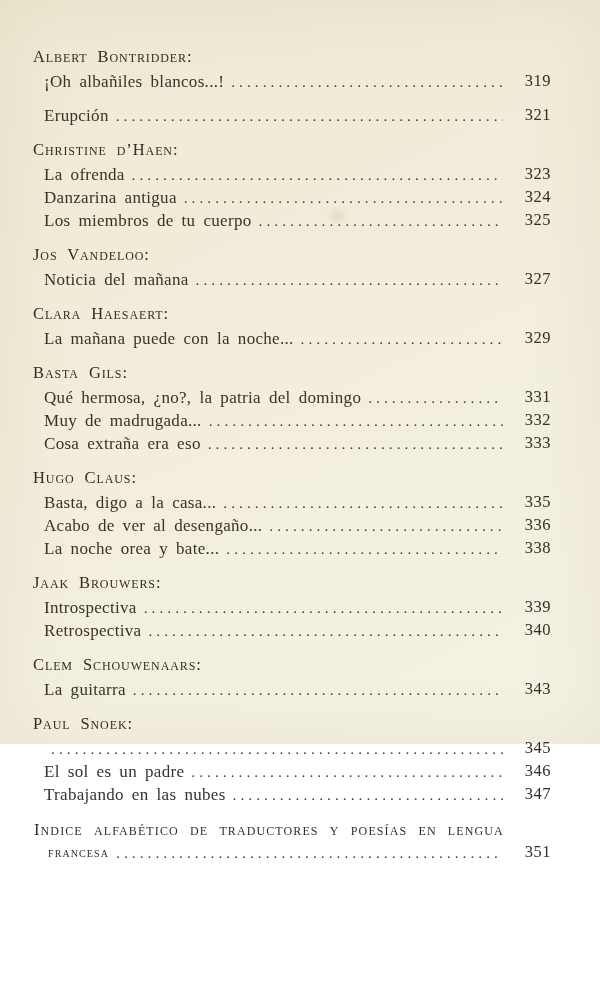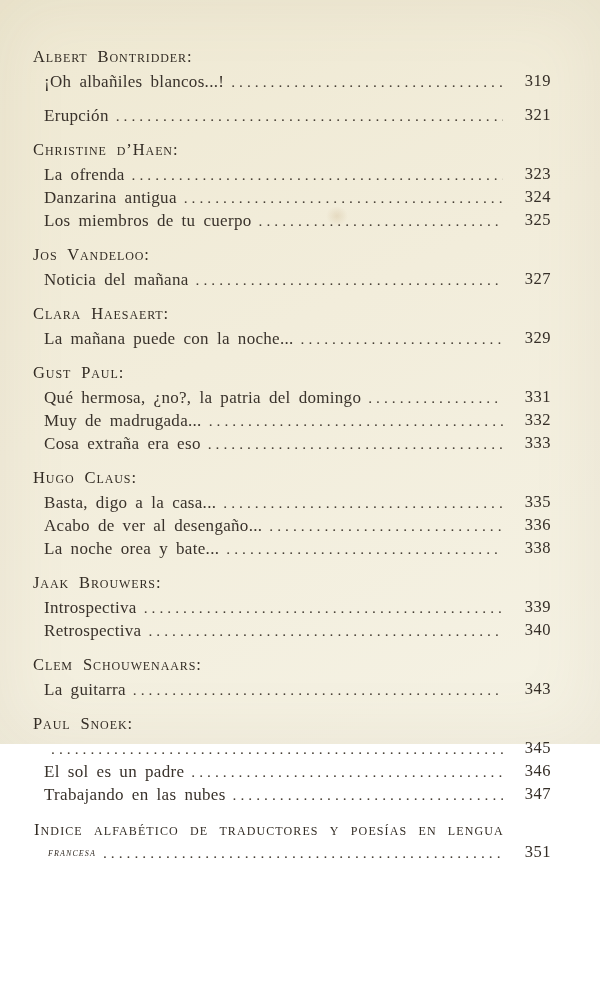--- a/index.html
+++ b/index.html
@@ -78,25 +78,24 @@
     padding-left: 1px;
     font-size: 16.5px;
     font-variant: small-caps;
     letter-spacing: 1.1px;
     word-spacing: 6px;
     line-height: 23px;
     color: #332c24;
   }
   .index-line2 { padding-left: 15px; }
   .index-line2 .title {
-    font-size: 12px;
+    font-size: 14px;
     font-variant: small-caps;
     letter-spacing: 1.1px;
     color: #332c24;
-    font-style: italic;
   }
 </style>
 </head>
 <body>
 
 <div class="page">
   <div class="stain"></div>
 
   <div class="toc" id="toc-root">
 
@@ -143,21 +142,21 @@
       </section>
       <section class="group">
     <h2 class="author">Clara Haesaert:</h2>
   <div class="entry">
     <span class="title">La mañana puede con la noche...</span>
     <span class="leader"></span>
     <span class="pagenum">329</span>
   </div>
       </section>
       <section class="group">
-    <h2 class="author">Gust Paul:</h2>
+    <h2 class="author">Basta Gils:</h2>
   <div class="entry">
     <span class="title">Qué hermosa, ¿no?, la patria del domingo</span>
     <span class="leader"></span>
     <span class="pagenum">331</span>
   </div>
         <div class="entry">
     <span class="title">Muy de madrugada...</span>
     <span class="leader"></span>
     <span class="pagenum">332</span>
   </div>

